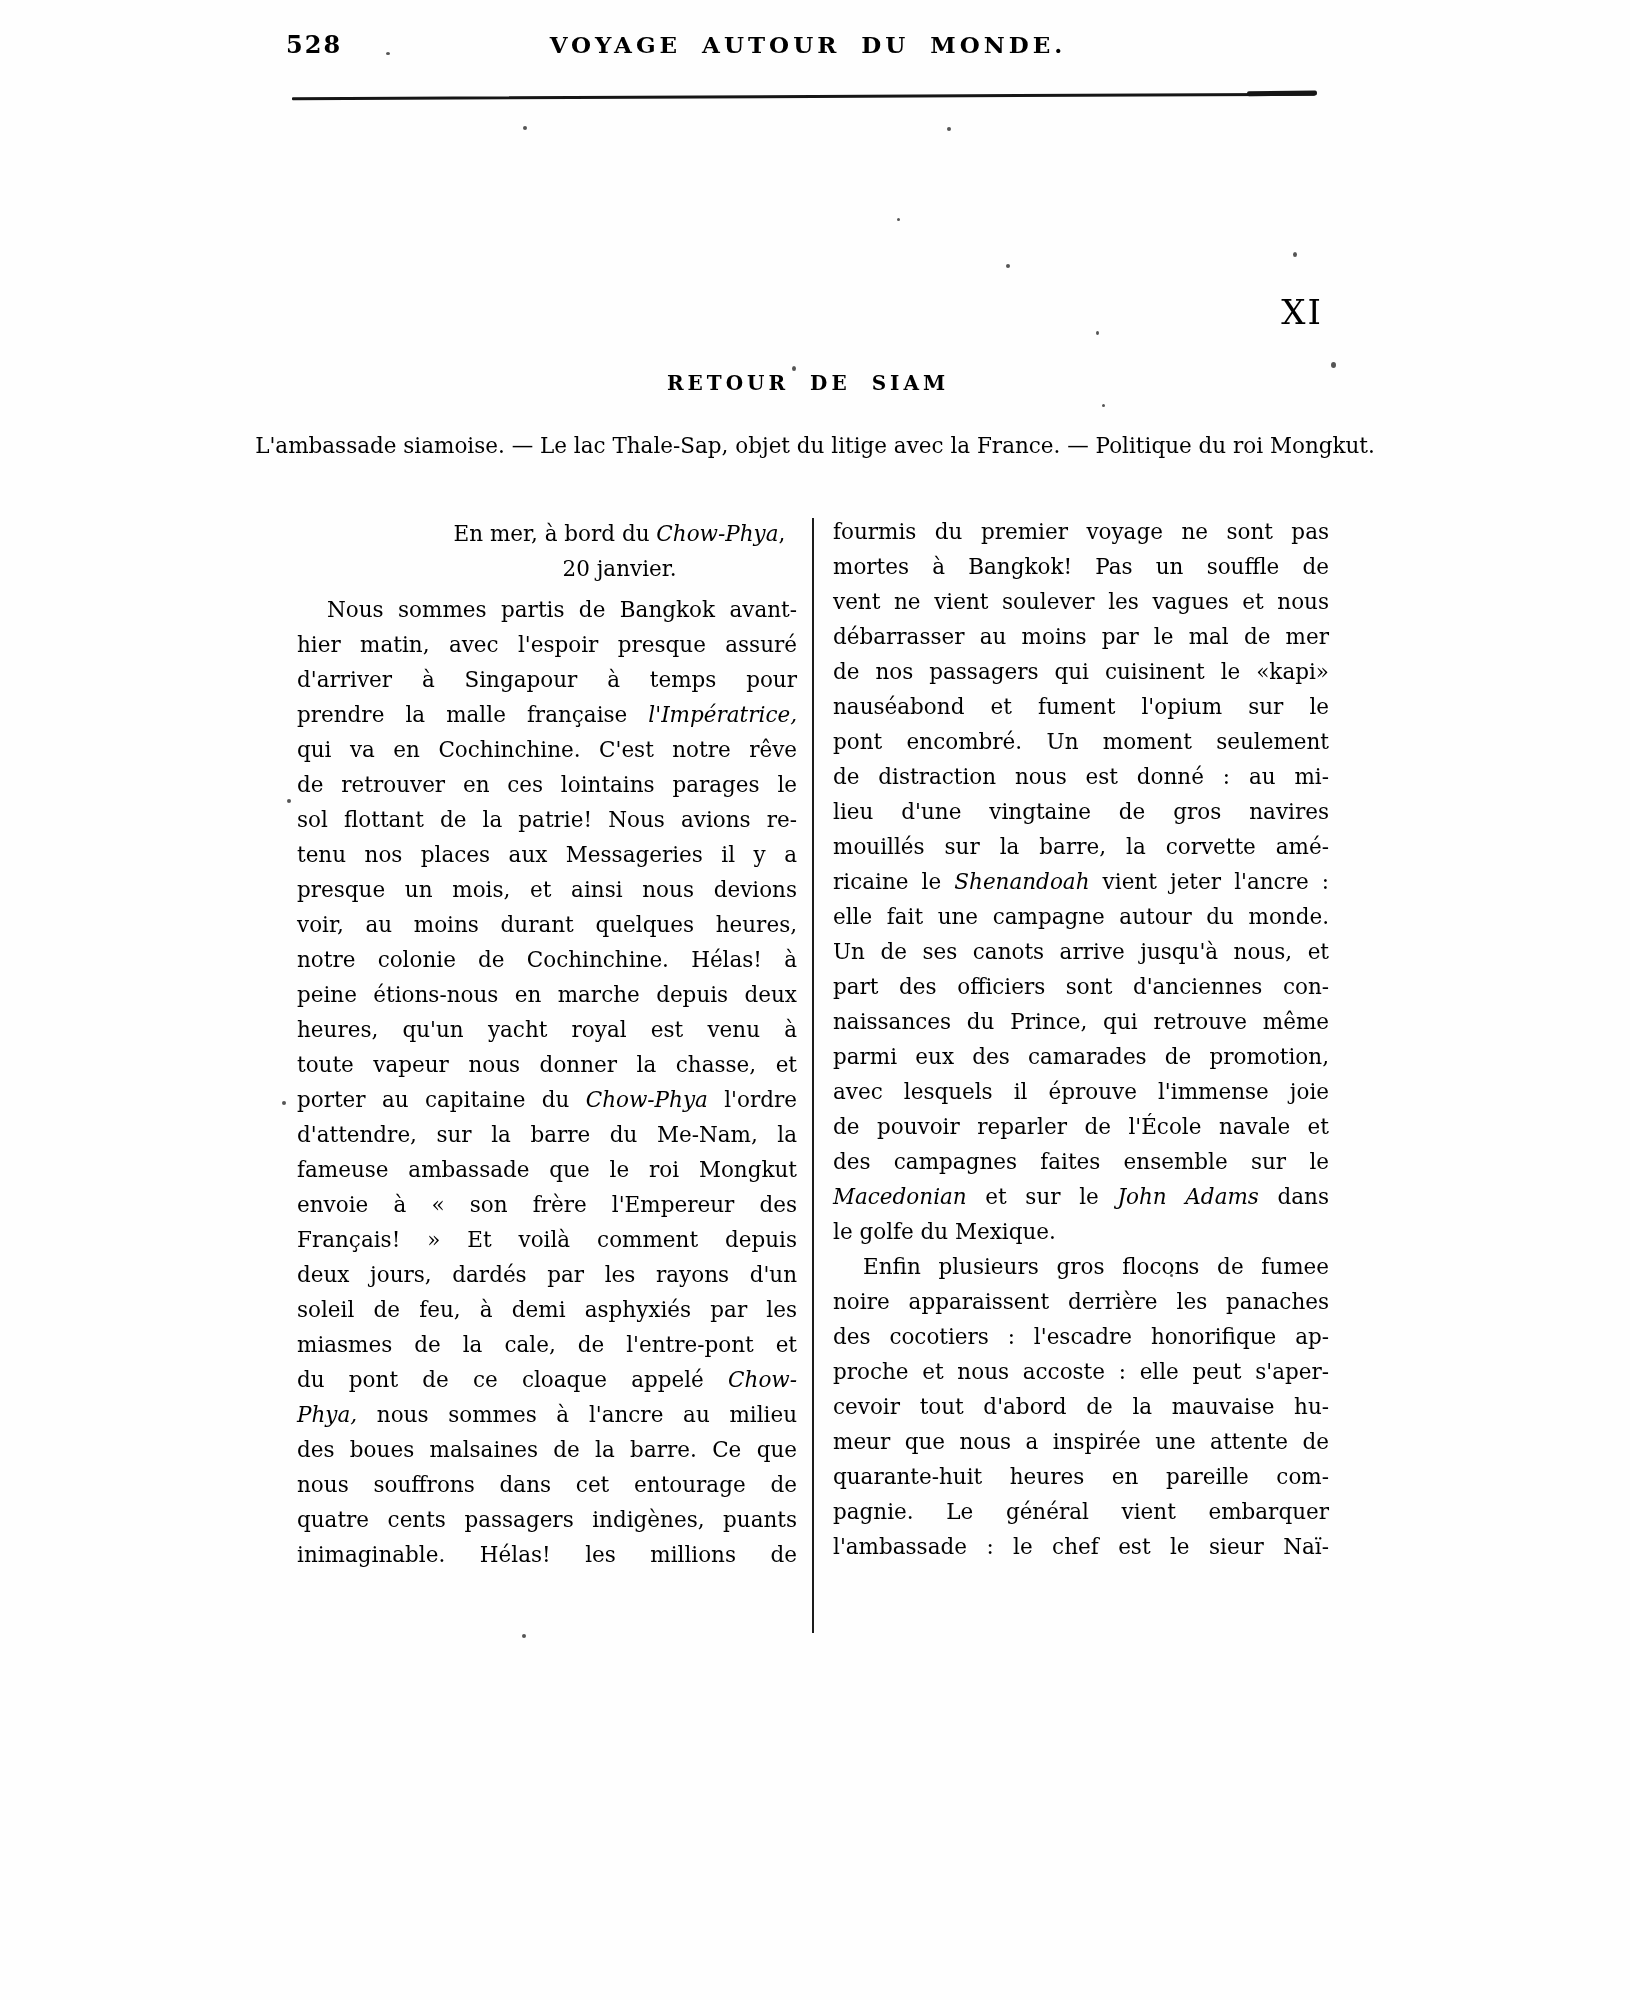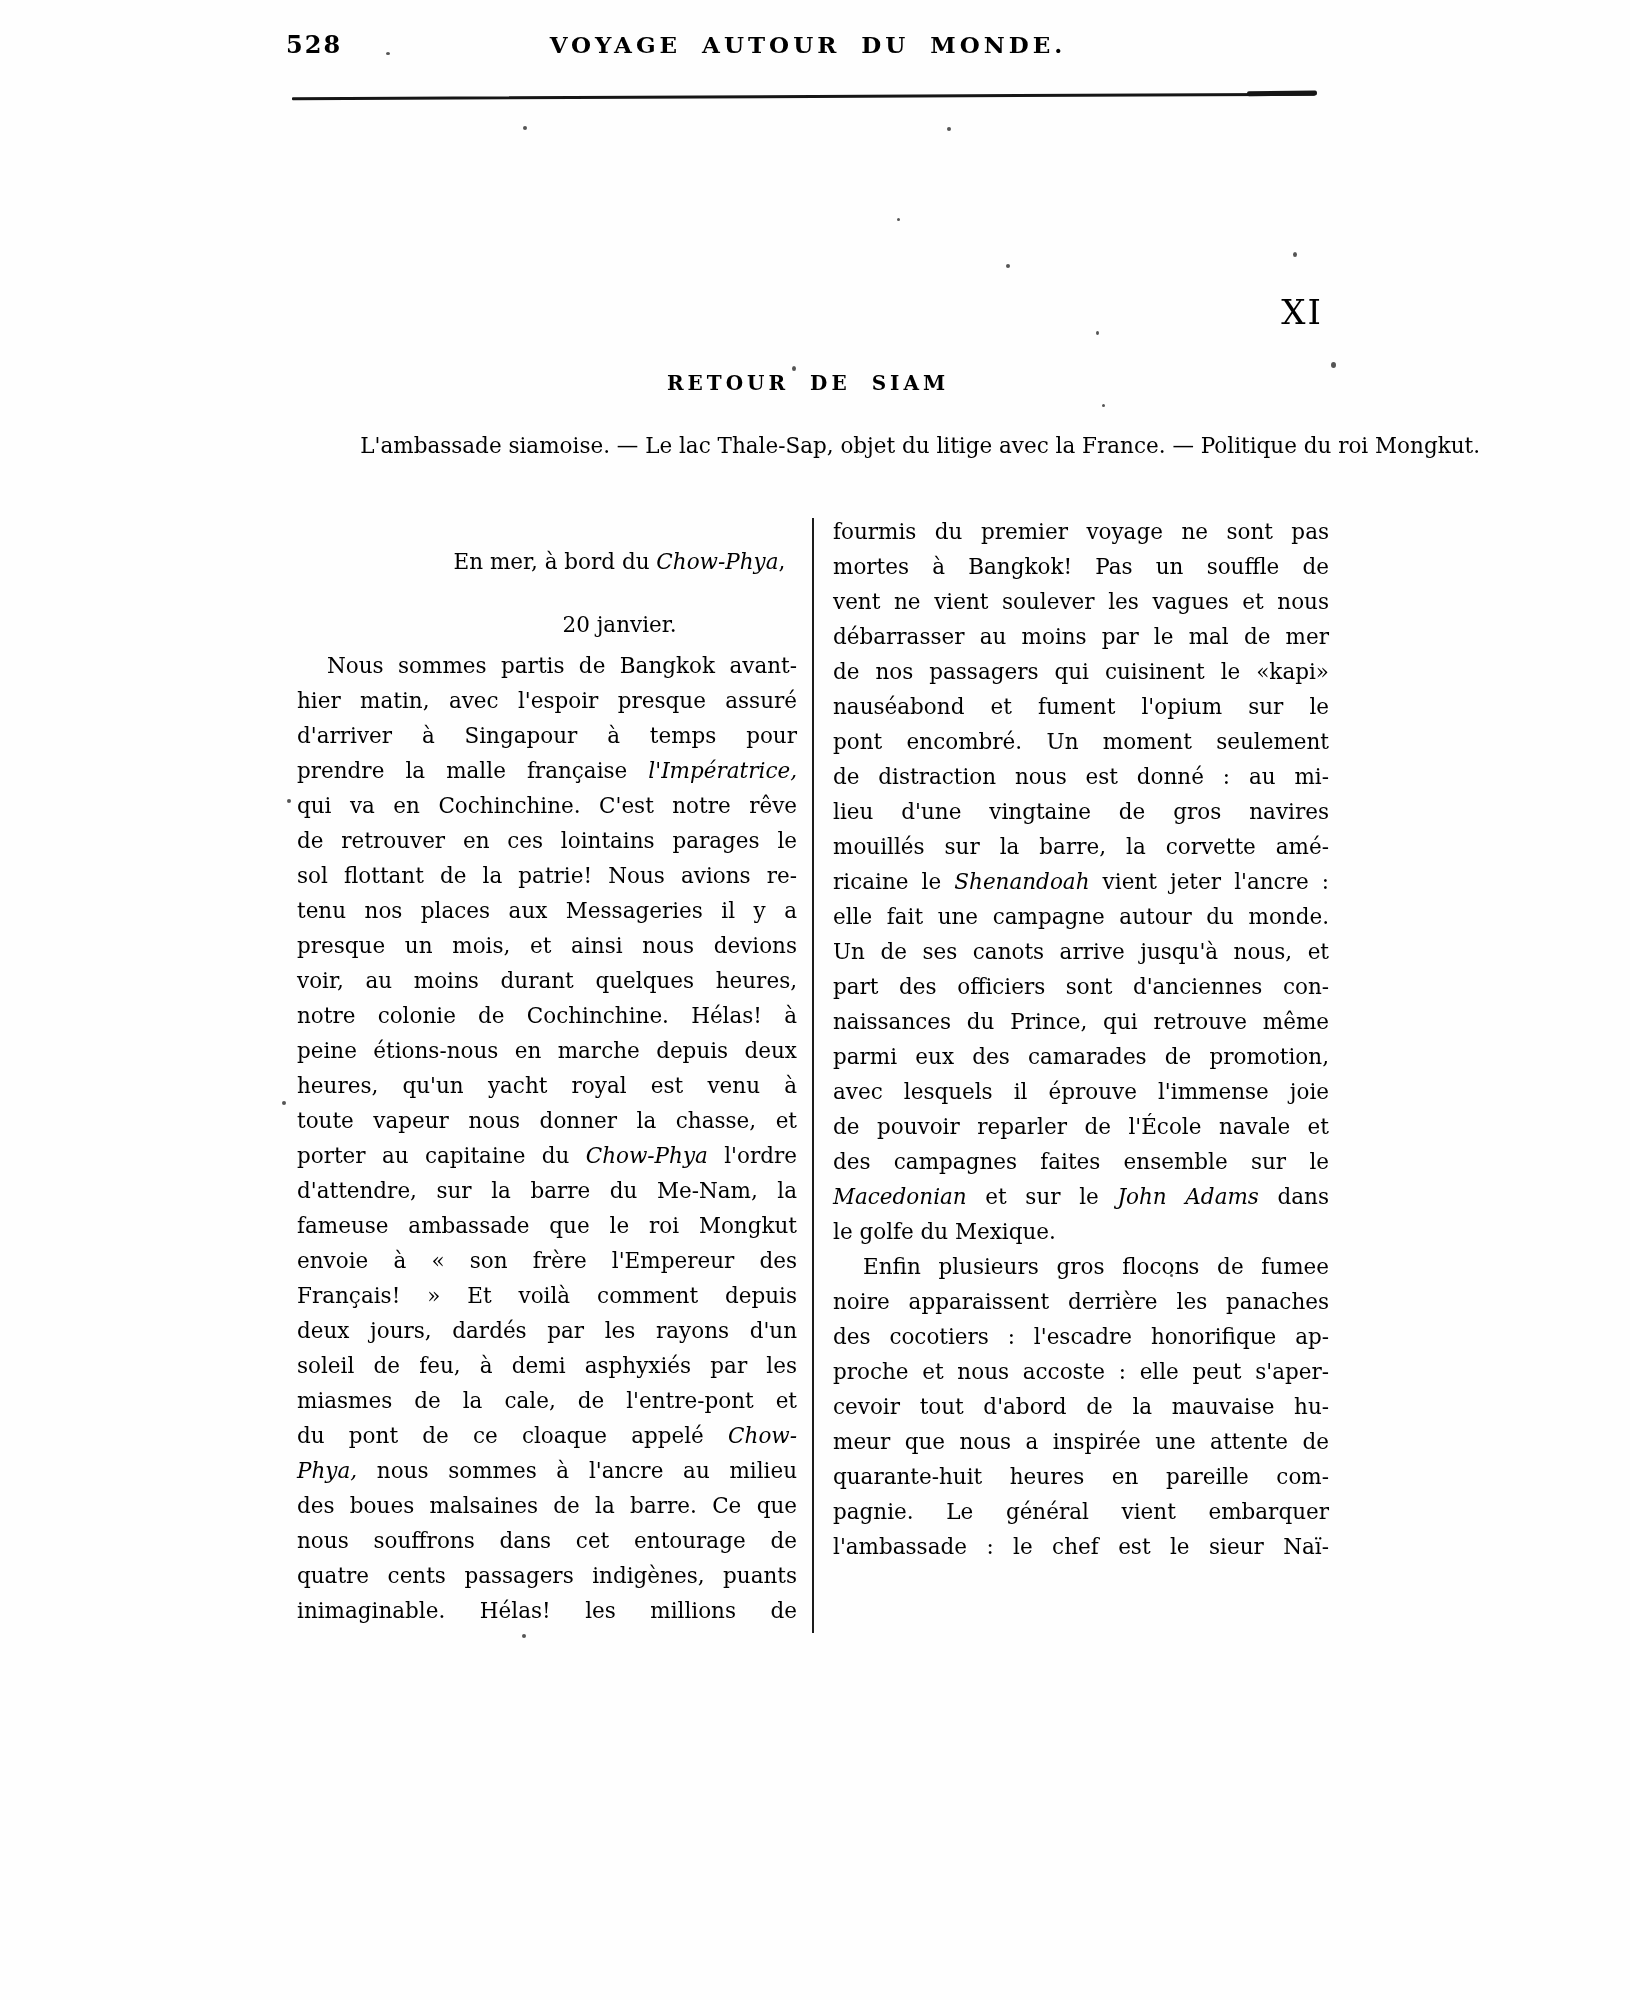--- a/index.html
+++ b/index.html
@@ -12,31 +12,31 @@
   .runhead{position:absolute;left:293px;top:31px;width:1030px;text-align:center;
     font-size:23px;font-weight:bold;letter-spacing:4px;word-spacing:9px;white-space:nowrap;}
   .rule{position:absolute;left:292px;top:95px;width:1023px;height:3px;background:#161616;
     transform:rotate(-0.25deg);border-radius:1px;}
   .rule::after{content:"";position:absolute;right:-2px;top:-2px;width:70px;height:5px;background:#161616;
     transform:rotate(-0.5deg);border-radius:2px;}
   .chapnum{position:absolute;left:293px;top:292px;width:1030px;text-align:right;
     font-size:34px;letter-spacing:2px;}
   .chaptitle{position:absolute;left:293px;top:371px;width:1030px;text-align:center;
     font-size:20px;font-weight:bold;letter-spacing:4px;word-spacing:10px;}
-  .summary{position:absolute;left:150px;top:433px;width:1330px;text-align:right;
+  .summary{position:absolute;left:150px;top:433px;width:1330px;text-align:center;
     font-size:21.5px;white-space:nowrap;}
   .divider{position:absolute;left:812px;top:518px;width:2px;height:1115px;background:#1c1c1c;}
   .col{position:absolute;font-size:21.5px;line-height:35px;}
   .col.left{left:297px;top:516px;width:500px;}
   .col.right{left:833px;top:514px;width:496px;}
   .dateline{margin-left:145px;margin-bottom:6px;}
   .tl{text-align:justify;text-align-last:justify;}
   .tl.last{text-align-last:left;}
   .tl.ind{text-indent:30px;}
-  .tl.ctr{text-align:center;text-align-last:center;margin-top:28px;}
+  .tl.ctr{text-align:center;text-align-last:center;}
   .it{font-style:italic;}
   .speck{position:absolute;background:#2a2a2a;border-radius:50%;opacity:.8;}
 </style>
 </head>
 <body>
 
 <div class="page">
 
   <div class="pagenum">528</div>
   <div class="runhead">VOYAGE AUTOUR DU MONDE.</div>

